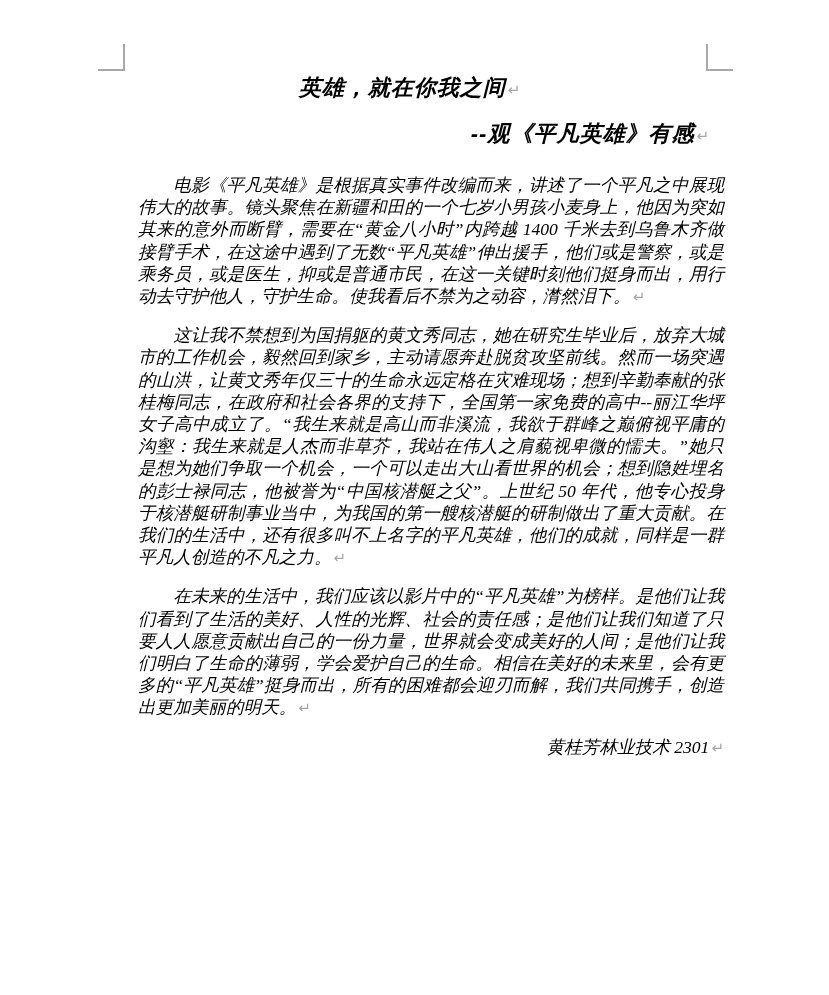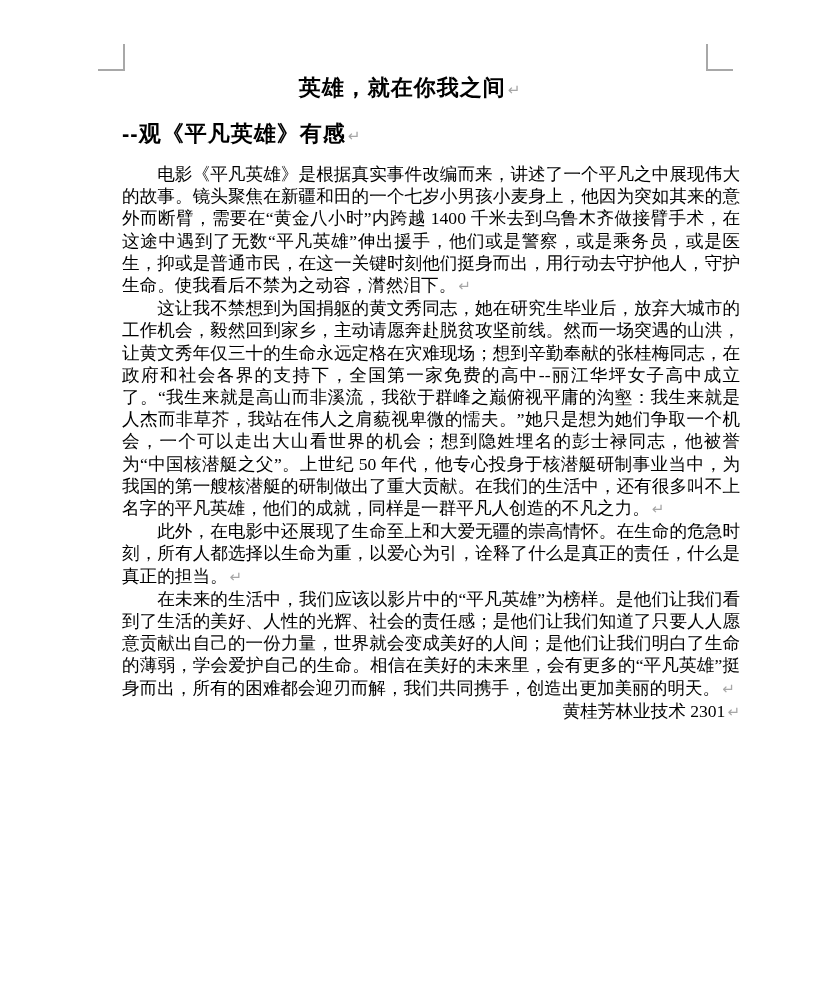--- a/index.html
+++ b/index.html
@@ -8,20 +8,21 @@
     background: #ffffff;
   }
   .page {
     position: relative;
     width: 742px;
     height: 995px;
     background: #ffffff;
     color: #000000;
     font-family: "Liberation Serif", serif;
     overflow: hidden;
+    font-style: italic;
   }
   
   .crop {
     position: absolute;
     top: 44px;
     width: 25px;
     height: 25px;
   }
   .crop.tl {
     left: 98px;
@@ -49,28 +50,28 @@
     text-align: center;
     letter-spacing: 1px;
   }
   .subtitle {
     margin: 0;
     padding: 0 30px 0 0;
     font-family: "Liberation Sans", sans-serif;
     font-weight: bold;
     font-size: 22px;
     line-height: 44px;
-    text-align: left;
+    text-align: right;
     letter-spacing: 1px;
   }
   .body {
     margin-top: 5px;
   }
   .body p {
-    margin: 0;
+    margin: 16px;
     font-size: 17.6px;
     line-height: 22.2px;
     text-align: justify;
     text-indent: 2em;
   }
   .body p.signature {
     text-align: right;
     text-indent: 0;
   }
   .pilcrow {
@@ -95,21 +96,20 @@
 
     <h2 class="subtitle"><span>--观《平凡英雄》有感</span><span class="pilcrow">↵</span></h2>
 
     <div class="body">
 
       <p><span>电影《平凡英雄》是根据真实事件改编而来，讲述了一个平凡之中展现伟大的故事。镜头聚焦在新疆和田的一个七岁小男孩小麦身上，他因为突如其来的意外而断臂，需要在“黄金八小时”内跨越 1400 千米去到乌鲁木齐做接臂手术，在这途中遇到了无数“平凡英雄”伸出援手，他们或是警察，或是乘务员，或是医生，抑或是普通市民，在这一关键时刻他们挺身而出，用行动去守护他人，守护生命。使我看后不禁为之动容，潸然泪下。</span><span class="pilcrow">↵</span></p>
 
 
       <p><span>这让我不禁想到为国捐躯的黄文秀同志，她在研究生毕业后，放弃大城市的工作机会，毅然回到家乡，主动请愿奔赴脱贫攻坚前线。然而一场突遇的山洪，让黄文秀年仅三十的生命永远定格在灾难现场；想到辛勤奉献的张桂梅同志，在政府和社会各界的支持下，全国第一家免费的高中--丽江华坪女子高中成立了。“我生来就是高山而非溪流，我欲于群峰之巅俯视平庸的沟壑：我生来就是人杰而非草芥，我站在伟人之肩藐视卑微的懦夫。”她只是想为她们争取一个机会，一个可以走出大山看世界的机会；想到隐姓埋名的彭士禄同志，他被誉为“中国核潜艇之父”。上世纪 50 年代，他专心投身于核潜艇研制事业当中，为我国的第一艘核潜艇的研制做出了重大贡献。在我们的生活中，还有很多叫不上名字的平凡英雄，他们的成就，同样是一群平凡人创造的不凡之力。</span><span class="pilcrow">↵</span></p>
 
-      <p><span>此外，在电影中还展现了生命至上和大爱无疆的崇高情怀。在生命的危急时刻，所有人都选择以生命为重，以爱心为引，诠释了什么是真正的责任，什么是真正的担当。</span><span class="pilcrow">↵</span></p>
 
 
 
       <p><span>在未来的生活中，我们应该以影片中的“平凡英雄”为榜样。是他们让我们看到了生活的美好、人性的光辉、社会的责任感；是他们让我们知道了只要人人愿意贡献出自己的一份力量，世界就会变成美好的人间；是他们让我们明白了生命的薄弱，学会爱护自己的生命。相信在美好的未来里，会有更多的“平凡英雄”挺身而出，所有的困难都会迎刃而解，我们共同携手，创造出更加美丽的明天。</span><span class="pilcrow">↵</span></p>
 
       <p class="signature"><span>黄桂芳林业技术 2301</span><span class="pilcrow">↵</span></p>
 
     </div>
   </div>
 </div>

